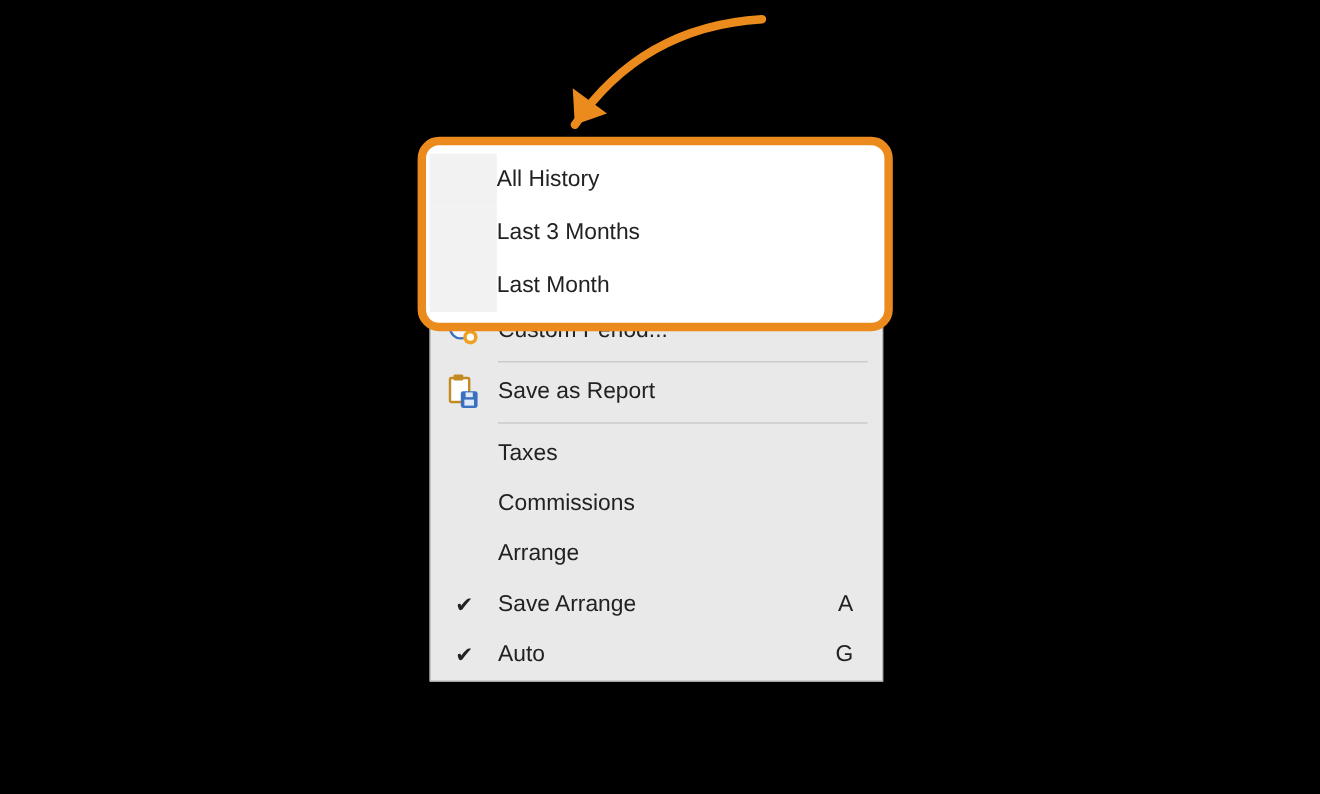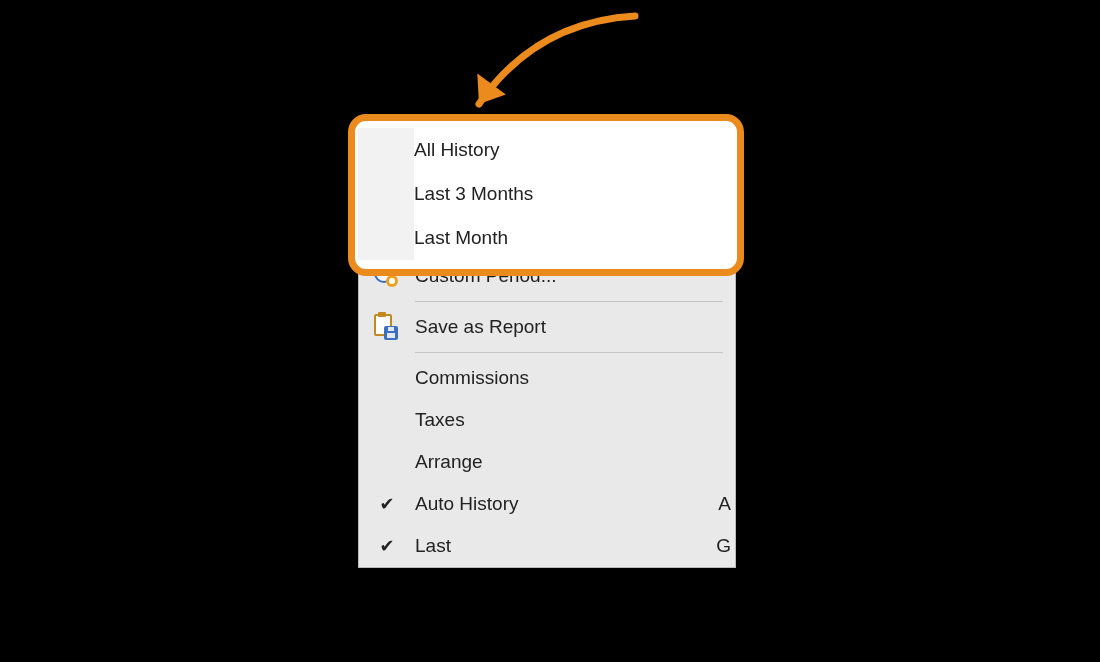--- a/index.html
+++ b/index.html
@@ -23,21 +23,21 @@
     border: 1px solid #bababa;
     box-sizing: border-box;
     font-size: 19px;
     color: #222;
   }
   .menu-item {
     display: flex;
     align-items: center;
     height: 42px;
     line-height: 42px;
-    padding-right: 4px;
+    padding-right: 24px;
     box-sizing: border-box;
     white-space: nowrap;
   }
   .menu-gutter {
     width: 56px;
     flex: 0 0 56px;
     display: flex;
     align-items: center;
     justify-content: center;
   }
@@ -211,46 +211,46 @@
       </span>
     </span>
     <span class="menu-label">Save as Report</span>
   </div>
 
 
   <div class="menu-sep"></div>
 
   <div class="menu-item">
     <span class="menu-gutter"></span>
+    <span class="menu-label">Taxes</span>
+  </div>
+
+  <div class="menu-item">
+    <span class="menu-gutter"></span>
     <span class="menu-label">Commissions</span>
   </div>
 
   <div class="menu-item">
     <span class="menu-gutter"></span>
-    <span class="menu-label">Taxes</span>
-  </div>
-
-  <div class="menu-item">
-    <span class="menu-gutter"></span>
     <span class="menu-label">Arrange</span>
   </div>
 
   <div class="menu-item">
     <span class="menu-gutter">
       <span class="check">✔</span>
     </span>
-    <span class="menu-label">Auto History</span>
+    <span class="menu-label">Save Arrange</span>
     <span class="menu-accel">A</span>
   </div>
 
   <div class="menu-item">
     <span class="menu-gutter">
       <span class="check">✔</span>
     </span>
-    <span class="menu-label">Last</span>
+    <span class="menu-label">Auto</span>
     <span class="menu-accel">G</span>
   </div>
 
 </div>
 
 <div class="callout-frame"></div>
 <div class="callout-list">
   <div class="callout-row">
     <span class="callout-gutter"></span>
     <span class="callout-label">All History</span>

